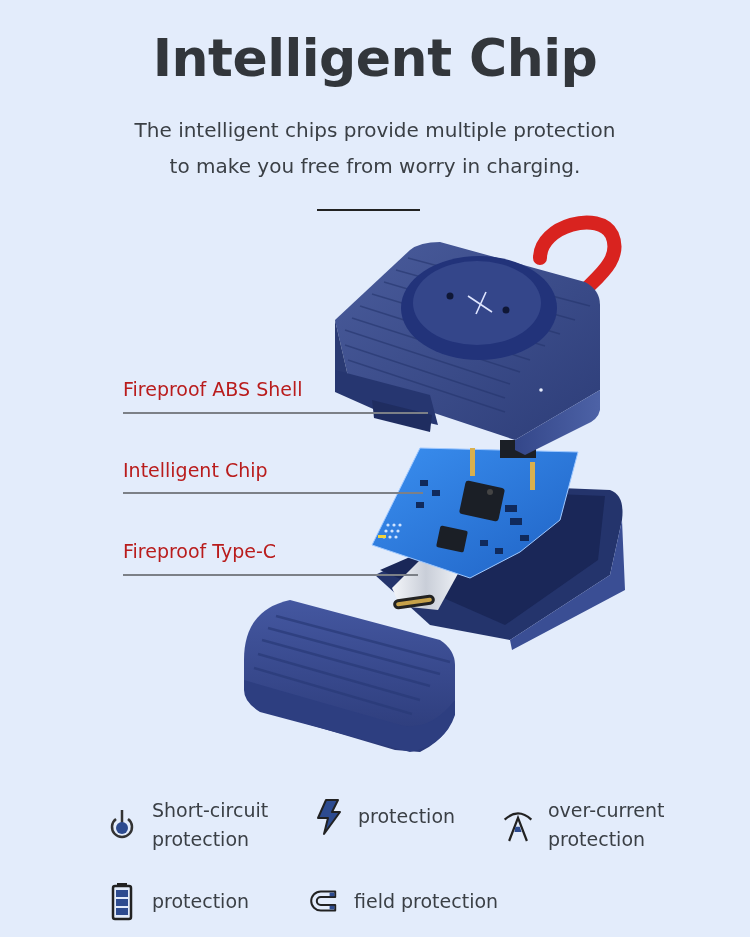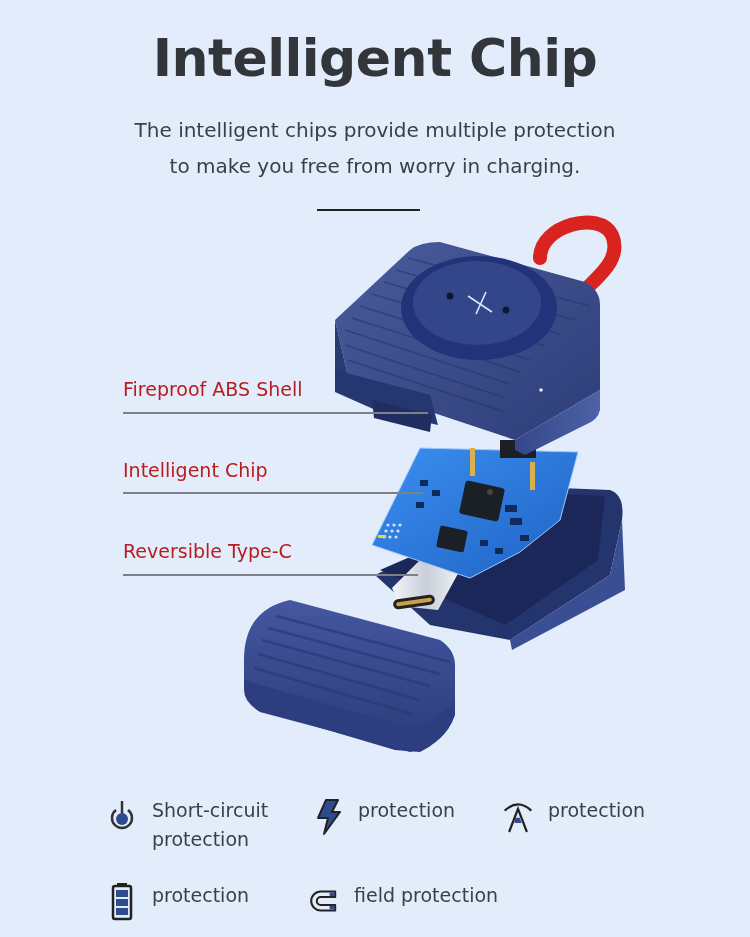--- a/index.html
+++ b/index.html
@@ -5,21 +5,21 @@
   html,body{margin:0;padding:0;}
   body{width:750px;height:937px;background:#e3ecfb;position:relative;overflow:hidden;font-family:"Liberation Sans","DejaVu Sans",sans-serif;color:#333a42;}
   .title{position:absolute;top:28px;left:0;width:750px;text-align:center;font-family:"DejaVu Sans",sans-serif;font-weight:bold;font-size:52px;letter-spacing:-0.5px;color:#32363b;}
   .sub{position:absolute;left:0;width:750px;text-align:center;font-family:"DejaVu Sans",sans-serif;font-size:20px;color:#3a3f45;}
   .sub1{top:118px;}
   .sub2{top:154px;}
   .divider{position:absolute;top:209px;left:317px;width:103px;height:2px;background:#222;}
   .callout{position:absolute;left:123px;font-family:"DejaVu Sans",sans-serif;font-size:19px;color:#b91c1c;text-align:right;}
   .cline{position:absolute;left:123px;height:2px;background:#7c8087;}
   .product{position:absolute;left:230px;top:215px;width:410px;height:545px;}
-  .feat{position:absolute;display:flex;align-items:flex-start;}
+  .feat{position:absolute;display:flex;align-items:center;}
   .feat .ico{width:32px;height:40px;margin-right:14px;display:flex;align-items:center;justify-content:center;}
   .feat .txt{font-family:"DejaVu Sans",sans-serif;font-size:19px;line-height:29px;color:#3a3f45;}
 </style>
 </head>
 <body>
 
 <div class="title">Intelligent Chip</div>
 <div class="sub sub1">The intelligent chips provide multiple protection</div>
 <div class="sub sub2">to make you free from worry in charging.</div>
 <div class="divider"></div>
@@ -134,21 +134,21 @@
       <line x1="254" y1="668" x2="412" y2="714"></line>
     </g>
     <path d="M244 680 L 400 725 Q 430 732 455 700 L 455 715 Q 445 745 410 752 L 260 712 Q 244 702 244 690 Z" fill="#2d3e80"></path>
   </g>
 </svg>
 
 <div class="callout" style="top:378px;">Fireproof ABS Shell</div>
 <div class="cline" style="top:412px;width:305px;"></div>
 <div class="callout" style="top:459px;">Intelligent Chip</div>
 <div class="cline" style="top:492px;width:300px;"></div>
-<div class="callout" style="top:540px;">Reversible Type-C</div>
+<div class="callout" style="top:540px;">Fireproof Type-C</div>
 <div class="cline" style="top:574px;width:295px;"></div>
 
 <div class="feat" style="left:106px;top:796px;">
   <div class="ico">
     <svg width="32" height="40" viewBox="0 0 32 40">
         <path d="M10 14 A10 10 0 1 0 22 14" fill="none" stroke="#333" stroke-width="2.5"></path>
         <line x1="16" y1="5" x2="16" y2="18" stroke="#333" stroke-width="2.5"></line>
         <circle cx="16" cy="23" r="6" fill="#2d4b8f"></circle>
       </svg>
   </div>
@@ -171,20 +171,21 @@
 
 <div class="feat" style="left:502px;top:796px;">
   <div class="ico">
     <svg width="36" height="40" viewBox="0 0 36 40">
         <path d="M3 14 Q 18 0 33 14" fill="none" stroke="#222" stroke-width="2.5"></path>
         <path d="M8 38 L 18 12 L 28 38" fill="none" stroke="#222" stroke-width="2.5"></path>
         <path d="M15 22 L 20 22 L 22 28 L 14 28 Z" fill="#2d4b8f"></path>
       </svg>
   </div>
   <div class="txt">
+      <div>over-current</div>
       <div>protection</div>
     </div>
 </div>
 
 <div class="feat" style="left:106px;top:881px;">
   <div class="ico">
     <svg width="32" height="40" viewBox="0 0 32 40">
         <rect x="11" y="2" width="10" height="3" fill="#222"></rect>
         <rect x="7" y="5" width="18" height="33" rx="2" fill="none" stroke="#222" stroke-width="2.5"></rect>
         <rect x="10" y="9" width="12" height="7" fill="#2d4b8f"></rect>

